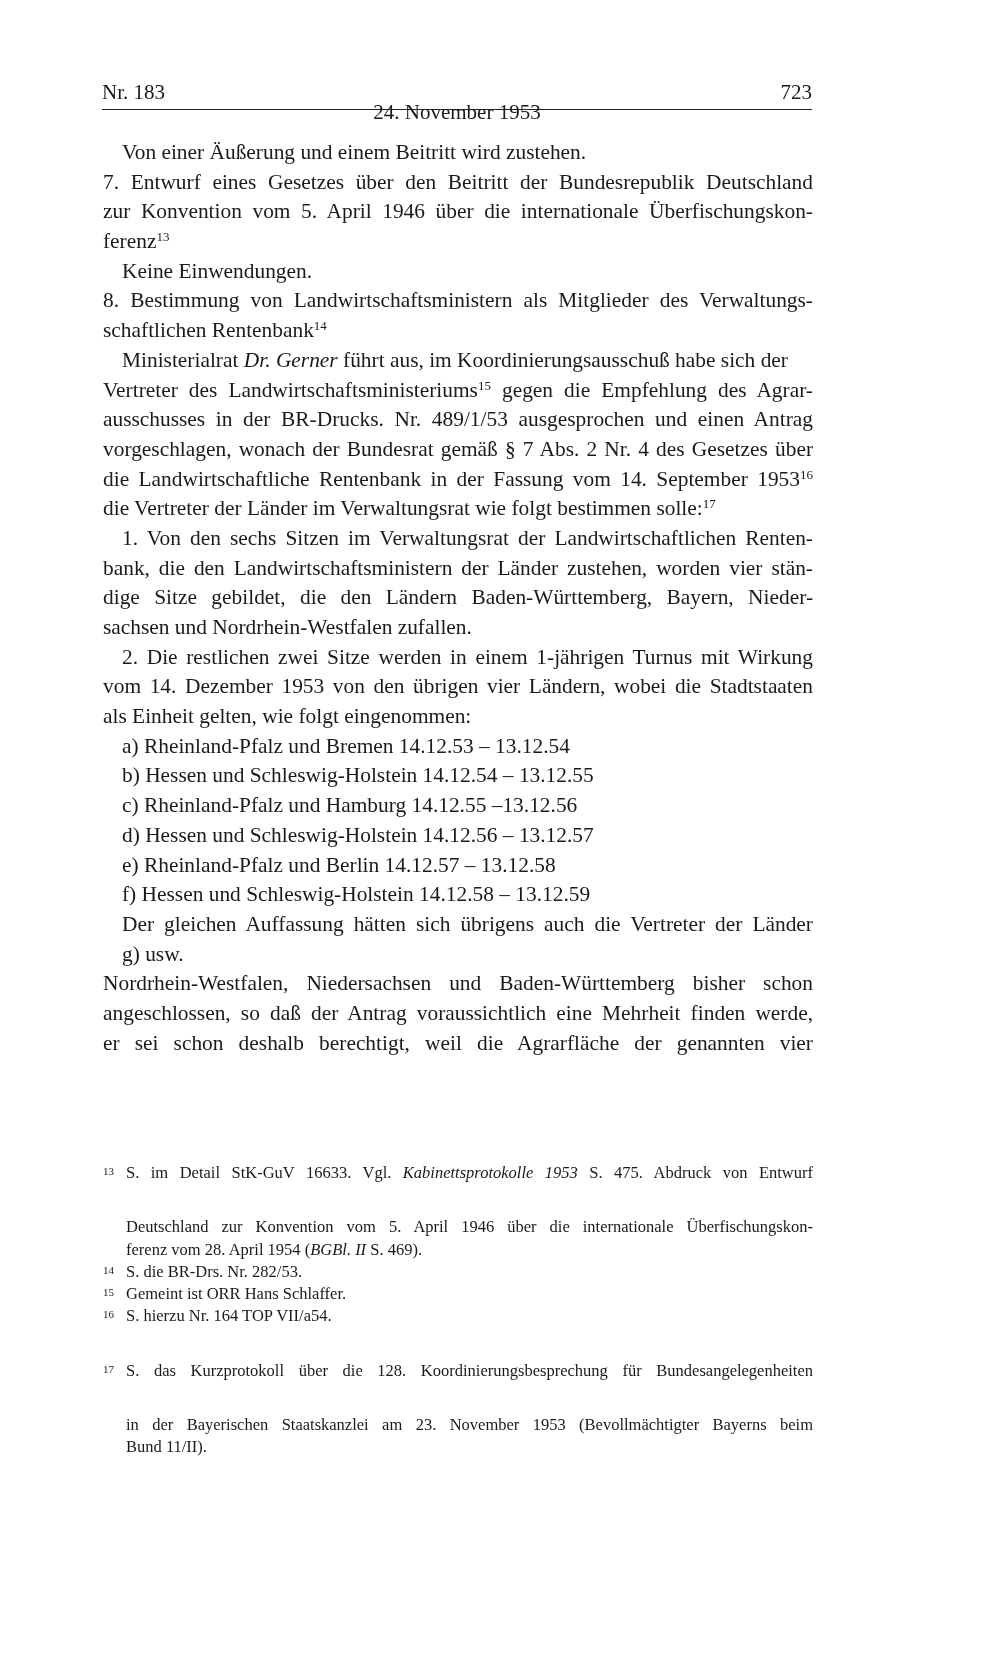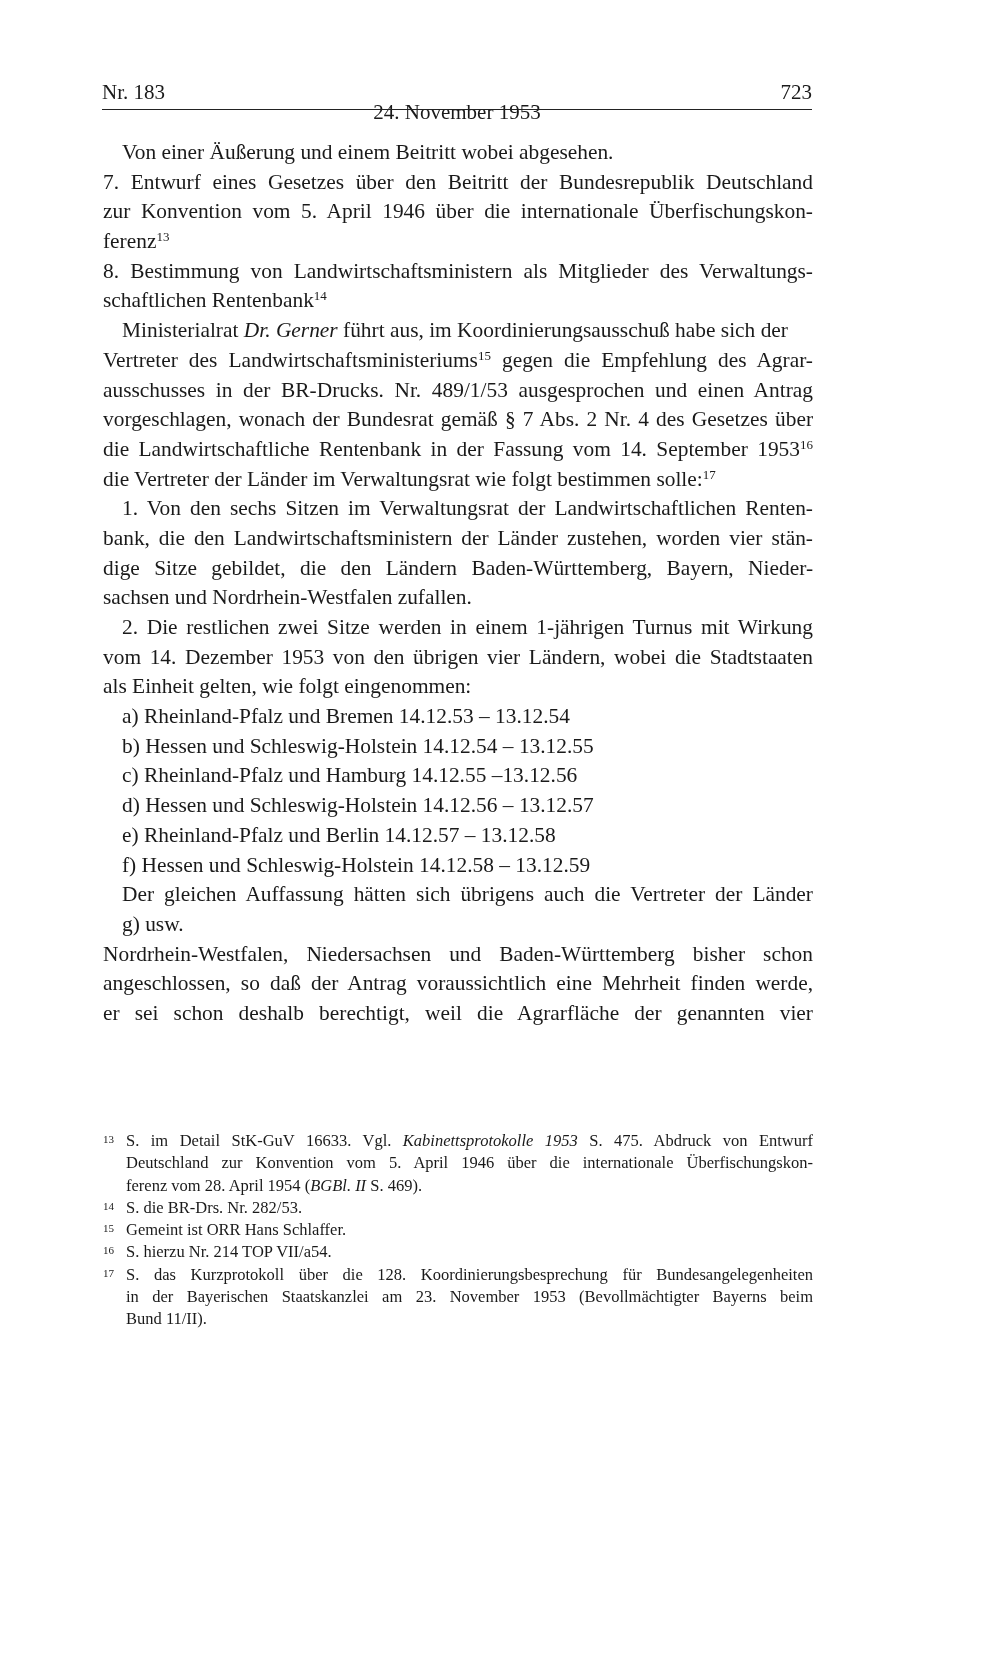--- a/index.html
+++ b/index.html
@@ -29,37 +29,38 @@
   .ind2 { padding-left: 19px; }
   sup, .sup { font-size: 13px; vertical-align: 7px; line-height: 0; }
   i { font-style: italic; }
   .footnotes {
     position: absolute; left: 103px; top: 1130px; width: 710px;
     font-size: 16.5px; line-height: 22.3px;
   }
   .fn { position: relative; padding-left: 23px; }
   .fn .num { position: absolute; left: 0; top: 0; font-size: 11px; vertical-align: top; line-height: 18px; }
   .fn .fline { white-space: nowrap; }
-  .fn .fline.just { white-space: normal; text-align: justify; text-align-last: justify; }
+  .fn .fline.just { white-space: normal; text-align: justify; text-align-last: justify; margin-top: 32px; }
 </style>
 </head>
 <body>
 
 <div class="header">
   <span class="left">Nr. 183</span>
   <span class="center">24. November 1953</span>
   <span class="right">723</span>
   <div class="rule"></div>
 </div>
 
 <div class="body-text">
-  <div class="line ind"><span>Von einer Äußerung und einem Beitritt wobei abgesehen.</span></div>
+  <div class="line ind"><span>Von einer Äußerung und einem Beitritt wird zustehen.</span></div>
   <div class="line just"><span>7. Entwurf eines Gesetzes über den Beitritt der Bundesrepublik Deutschland</span></div>
   <div class="line just"><span>zur Konvention vom 5. April 1946 über die internationale Überfischungskon-</span></div>
   <div class="line"><span>ferenz</span><span class="sup">13</span></div>
+  <div class="line ind"><span>Keine Einwendungen.</span></div>
   <div class="line just"><span>8. Bestimmung von Landwirtschaftsministern als Mitglieder des Verwaltungs-</span></div>
   <div class="line"><span>schaftlichen Rentenbank</span><span class="sup">14</span></div>
   <div class="line ind"><span>Ministerialrat </span><i>Dr. Gerner</i><span> führt aus, im Koordinierungsausschuß habe sich der</span></div>
   <div class="line just"><span>Vertreter des Landwirtschaftsministeriums</span><span class="sup">15</span><span> gegen die Empfehlung des Agrar-</span></div>
   <div class="line just"><span>ausschusses in der BR-Drucks. Nr. 489/1/53 ausgesprochen und einen Antrag</span></div>
   <div class="line just"><span>vorgeschlagen, wonach der Bundesrat gemäß § 7 Abs. 2 Nr. 4 des Gesetzes über</span></div>
   <div class="line just"><span>die Landwirtschaftliche Rentenbank in der Fassung vom 14. September 1953</span><span class="sup">16</span></div>
   <div class="line"><span>die Vertreter der Länder im Verwaltungsrat wie folgt bestimmen solle:</span><span class="sup">17</span></div>
   <div class="line just ind"><span>1. Von den sechs Sitzen im Verwaltungsrat der Landwirtschaftlichen Renten-</span></div>
   <div class="line just"><span>bank, die den Landwirtschaftsministern der Länder zustehen, worden vier stän-</span></div>
@@ -91,21 +92,21 @@
   <div class="fn">
     <span class="num">14</span>
     <div class="fline">S. die BR-Drs. Nr. 282/53.</div>
   </div>
   <div class="fn">
     <span class="num">15</span>
     <div class="fline">Gemeint ist ORR Hans Schlaffer.</div>
   </div>
   <div class="fn">
     <span class="num">16</span>
-    <div class="fline">S. hierzu Nr. 214 TOP VII/a54.</div>
+    <div class="fline">S. hierzu Nr. 164 TOP VII/a54.</div>
   </div>
   <div class="fn">
     <span class="num">17</span>
     <div class="fline just">S. das Kurzprotokoll über die 128. Koordinierungsbesprechung für Bundesangelegenheiten</div>
     <div class="fline just">in der Bayerischen Staatskanzlei am 23. November 1953 (Bevollmächtigter Bayerns beim</div>
     <div class="fline">Bund 11/II).</div>
   </div>
 </div>
 
 </body></html>

